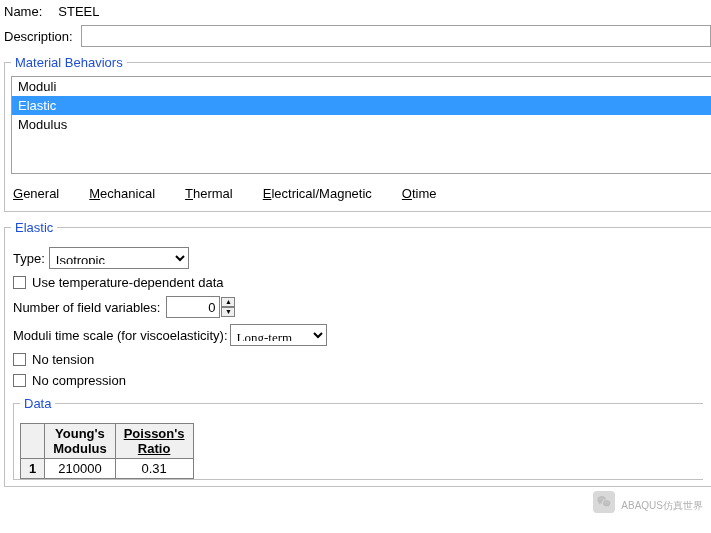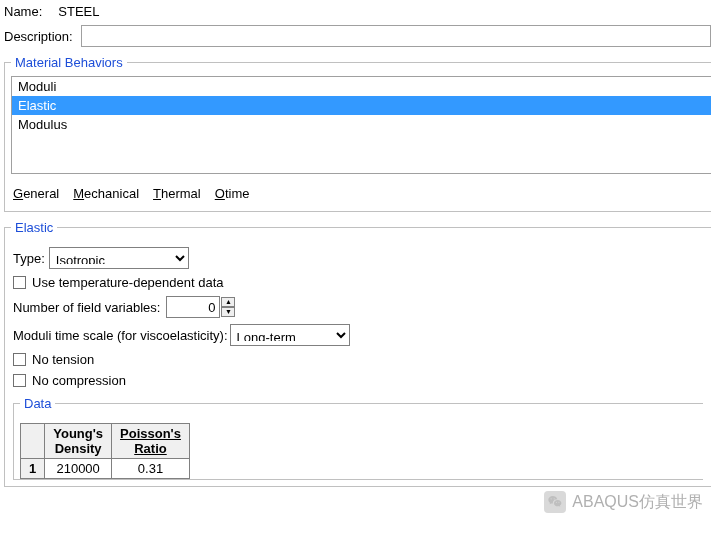--- a/index.html
+++ b/index.html
@@ -48,37 +48,37 @@
   .behavior-item {
     padding: 2px 6px;
     cursor: default;
   }
   .behavior-item.selected {
     background: #3399ff;
     color: #fff;
   }
   .menu-bar {
     display: flex;
-    gap: 14px;
+    gap: 30px;
     padding: 6px 8px 10px 8px;
   }
   .menu-item { cursor: default; }
   .menu-item .ul { text-decoration: underline; }
   .elastic-body { padding: 0 8px 6px 8px; }
   .form-row { display: flex; align-items: center; margin: 6px 0; }
   select {
     height: 22px;
     border: 1px solid #808080;
     background: #fff;
     font-family: inherit;
     font-size: 13px;
     padding: 4px 2px;
   }
   .type-select { width: 140px; margin-left: 4px; }
-  .lt-select { width: 120px; margin-left: 2px; }
+  .lt-select { width: 97px; margin-left: 2px; font-family: Liberation Serif, serif; }
   .checkbox {
     width: 13px; height: 13px;
     border: 1px solid #707070;
     background: #fff;
     margin-right: 6px;
     display: inline-block;
   }
   .num-input {
     width: 54px; height: 22px;
     border: 1px solid #808080;
@@ -122,21 +122,21 @@
     width: 22px;
   }
   .footer-overlay {
     position: fixed;
     right: 8px;
     bottom: 20px;
     display: flex;
     align-items: flex-end;
     gap: 6px;
     color: #b0b0b0;
-    font-size: 16px;
+    font-size: 10px;
     pointer-events: none;
   }
   .wechat-icon {
     width: 22px; height: 22px;
     border-radius: 4px;
     background: #d9d9d9;
     display: flex;
     align-items: center;
     justify-content: center;
   }
@@ -159,20 +159,21 @@
   <legend>Material Behaviors</legend>
   <div class="behavior-list">
     <div class="behavior-item">Moduli</div>
     <div class="behavior-item selected">Elastic</div>
     <div class="behavior-item">Modulus</div>
   </div>
   <div class="menu-bar">
     <span class="menu-item"><span class="ul">G</span><span>eneral</span></span>
     <span class="menu-item"><span class="ul">M</span><span>echanical</span></span>
     <span class="menu-item"><span class="ul">T</span><span>hermal</span></span>
+    <span class="menu-item"><span class="ul">E</span><span>lectrical/Magnetic</span></span>
     <span class="menu-item"><span class="ul">O</span><span>time</span></span>
   </div>
 </fieldset>
 
 <fieldset>
   <legend>Elastic</legend>
   <div class="elastic-body">
     <div class="form-row">
       <span>Type:</span>
       <select class="type-select">
@@ -207,21 +208,21 @@
     </div>
 
     <fieldset class="with-right" style="margin-bottom:0;border-right:none;">
       <legend>Data</legend>
       <div class="data-table-wrap">
         <table class="data">
           <tbody>
               <tr>
             <th></th>
             <th style="white-space:pre;">Young's
-Density</th>
+Modulus</th>
             <th style="white-space:pre;text-decoration:underline;">Poisson's
 Ratio</th>
           </tr>
           <tr>
             <td class="rownum">1</td>
             <td>210000</td>
             <td>0.31</td>
           </tr>
         </tbody>
           </table>

